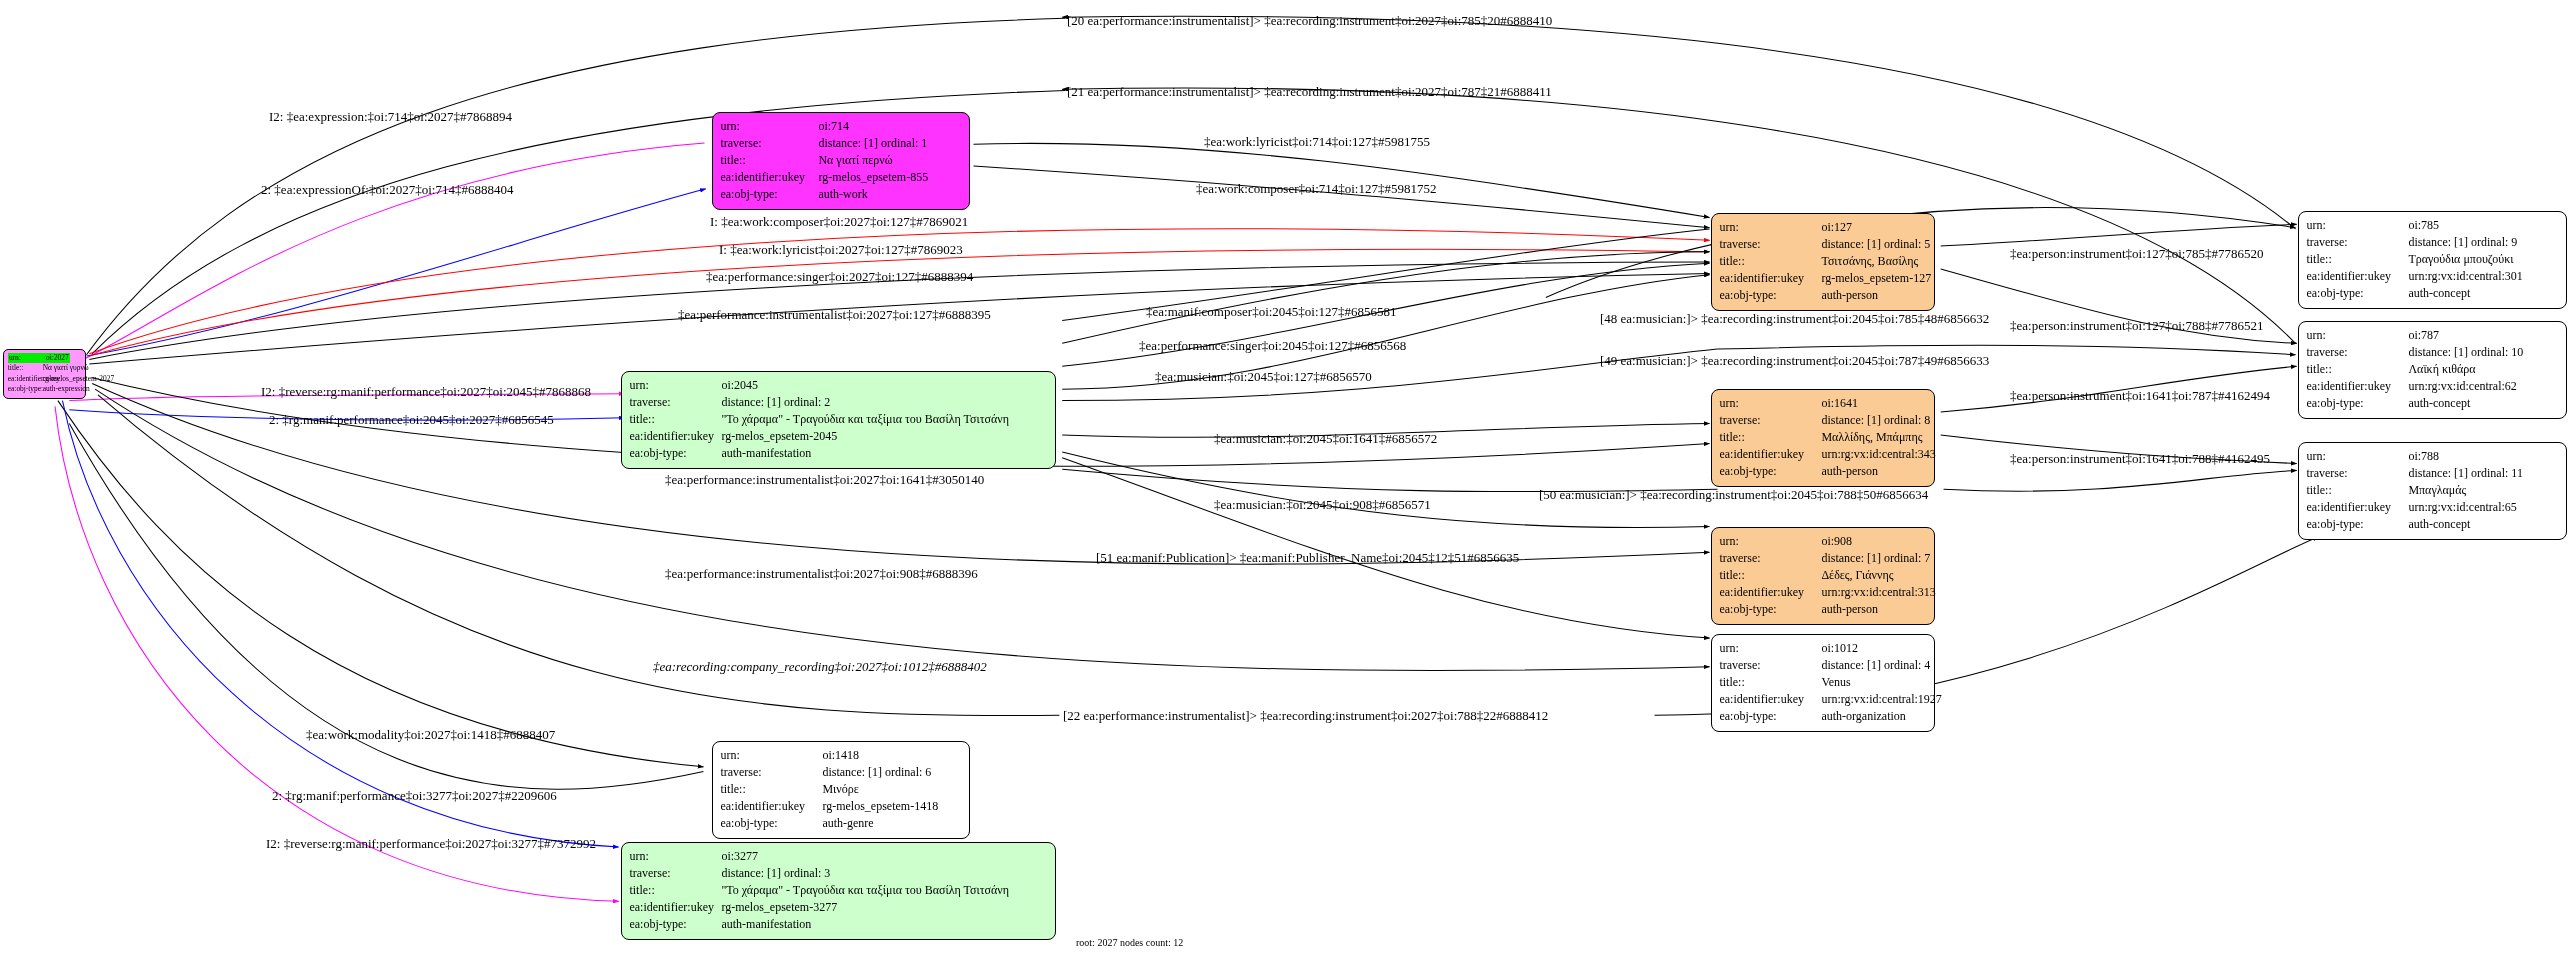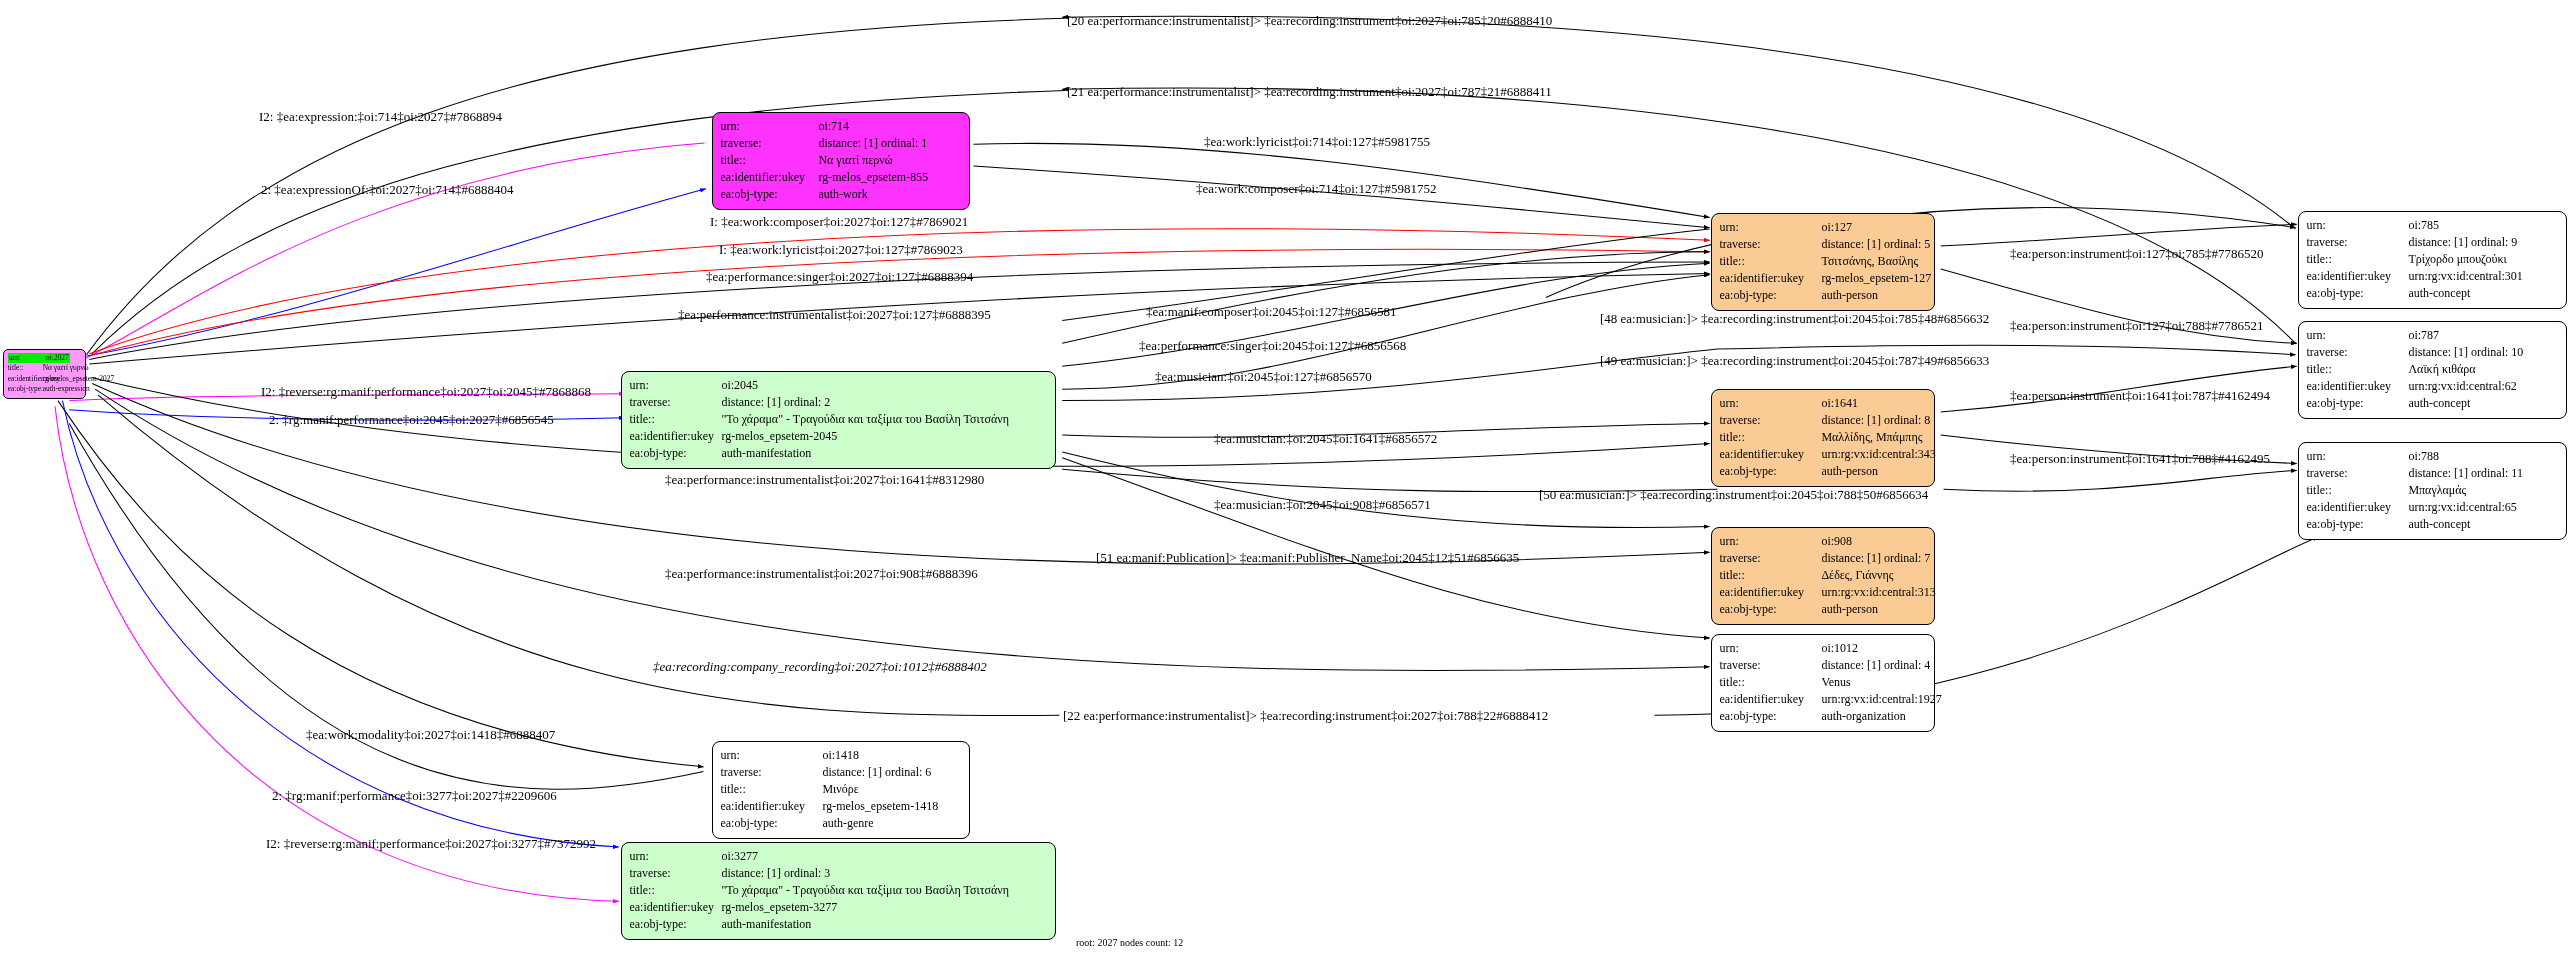--- a/index.html
+++ b/index.html
@@ -321,21 +321,21 @@
     <div class="row">
       <span class="k" style="width:102px">urn:</span>
       <span class="v">oi:785</span>
     </div>
     <div class="row">
       <span class="k" style="width:102px">traverse:</span>
       <span class="v">distance: [1]     ordinal: 9</span>
     </div>
     <div class="row">
       <span class="k" style="width:102px">title::</span>
-      <span class="v">Τρίχορδο μπουζούκι</span>
+      <span class="v">Τραγούδια μπουζούκι</span>
     </div>
     <div class="row">
       <span class="k" style="width:102px">ea:identifier:ukey</span>
       <span class="v">urn:rg:vx:id:central:301</span>
     </div>
     <div class="row">
       <span class="k" style="width:102px">ea:obj-type:</span>
       <span class="v">auth-concept</span>
     </div>
   </div>
@@ -428,39 +428,39 @@
     </div>
     <div class="row">
       <span class="k" style="width:92px">ea:obj-type:</span>
       <span class="v">auth-manifestation</span>
     </div>
   </div>
 
   <div id="edge-labels">
       <div class="edge-label" style="left: 1067px; top: 13.7px;">[20 ea:performance:instrumentalist]&gt; ‡ea:recording:instrument‡oi:2027‡oi:785‡20#6888410</div>
       <div class="edge-label" style="left: 1067px; top: 85px;">[21 ea:performance:instrumentalist]&gt; ‡ea:recording:instrument‡oi:2027‡oi:787‡21#6888411</div>
-      <div class="edge-label" style="left: 259px; top: 110px;">I2: ‡ea:expression:‡oi:714‡oi:2027‡#7868894</div>
+      <div class="edge-label" style="left: 269px; top: 110px;">I2: ‡ea:expression:‡oi:714‡oi:2027‡#7868894</div>
       <div class="edge-label" style="left: 261px; top: 183px;">2: ‡ea:expressionOf:‡oi:2027‡oi:714‡#6888404</div>
       <div class="edge-label" style="left: 1204px; top: 135px;">‡ea:work:lyricist‡oi:714‡oi:127‡#5981755</div>
       <div class="edge-label" style="left: 1196px; top: 182px;">‡ea:work:composer‡oi:714‡oi:127‡#5981752</div>
       <div class="edge-label" style="left: 710px; top: 215px;">I: ‡ea:work:composer‡oi:2027‡oi:127‡#7869021</div>
       <div class="edge-label" style="left: 719px; top: 243px;">I: ‡ea:work:lyricist‡oi:2027‡oi:127‡#7869023</div>
       <div class="edge-label" style="left: 706px; top: 270px;">‡ea:performance:singer‡oi:2027‡oi:127‡#6888394</div>
       <div class="edge-label" style="left: 678px; top: 308px;">‡ea:performance:instrumentalist‡oi:2027‡oi:127‡#6888395</div>
       <div class="edge-label" style="left: 2010px; top: 247px;">‡ea:person:instrument‡oi:127‡oi:785‡#7786520</div>
       <div class="edge-label" style="left: 2010px; top: 319px;">‡ea:person:instrument‡oi:127‡oi:788‡#7786521</div>
       <div class="edge-label" style="left: 1146px; top: 305px;">‡ea:manif:composer‡oi:2045‡oi:127‡#6856581</div>
       <div class="edge-label" style="left: 1139px; top: 339px;">‡ea:performance:singer‡oi:2045‡oi:127‡#6856568</div>
       <div class="edge-label" style="left: 1155px; top: 370px;">‡ea:musician:‡oi:2045‡oi:127‡#6856570</div>
       <div class="edge-label" style="left: 1600px; top: 312px;">[48 ea:musician:]&gt; ‡ea:recording:instrument‡oi:2045‡oi:785‡48#6856632</div>
       <div class="edge-label" style="left: 1600px; top: 354px;">[49 ea:musician:]&gt; ‡ea:recording:instrument‡oi:2045‡oi:787‡49#6856633</div>
       <div class="edge-label" style="left: 2010px; top: 389px;">‡ea:person:instrument‡oi:1641‡oi:787‡#4162494</div>
       <div class="edge-label" style="left: 1214px; top: 432px;">‡ea:musician:‡oi:2045‡oi:1641‡#6856572</div>
       <div class="edge-label" style="left: 2010px; top: 452px;">‡ea:person:instrument‡oi:1641‡oi:788‡#4162495</div>
-      <div class="edge-label" style="left: 665px; top: 473px;">‡ea:performance:instrumentalist‡oi:2027‡oi:1641‡#8312980</div>
+      <div class="edge-label" style="left: 665px; top: 473px;">‡ea:performance:instrumentalist‡oi:2027‡oi:1641‡#3050140</div>
       <div class="edge-label" style="left: 1214px; top: 498px;">‡ea:musician:‡oi:2045‡oi:908‡#6856571</div>
       <div class="edge-label" style="left: 1096px; top: 551px;">[51 ea:manif:Publication]&gt; ‡ea:manif:Publisher_Name‡oi:2045‡12‡51#6856635</div>
       <div class="edge-label" style="left: 665px; top: 567px;">‡ea:performance:instrumentalist‡oi:2027‡oi:908‡#6888396</div>
       <div class="edge-label" style="left: 1539px; top: 488px;">[50 ea:musician:]&gt; ‡ea:recording:instrument‡oi:2045‡oi:788‡50#6856634</div>
       <div class="edge-label" style="left: 653px; top: 660px; font-style: italic;">‡ea:recording:company_recording‡oi:2027‡oi:1012‡#6888402</div>
       <div class="edge-label" style="left: 1063px; top: 709px;">[22 ea:performance:instrumentalist]&gt; ‡ea:recording:instrument‡oi:2027‡oi:788‡22#6888412</div>
       <div class="edge-label" style="left: 306px; top: 728px;">‡ea:work:modality‡oi:2027‡oi:1418‡#6888407</div>
       <div class="edge-label" style="left: 272px; top: 789px;">2: ‡rg:manif:performance‡oi:3277‡oi:2027‡#2209606</div>
       <div class="edge-label" style="left: 266px; top: 837px;">I2: ‡reverse:rg:manif:performance‡oi:2027‡oi:3277‡#7372992</div>
       <div class="edge-label" style="left: 261px; top: 385px;">I2: ‡reverse:rg:manif:performance‡oi:2027‡oi:2045‡#7868868</div>

